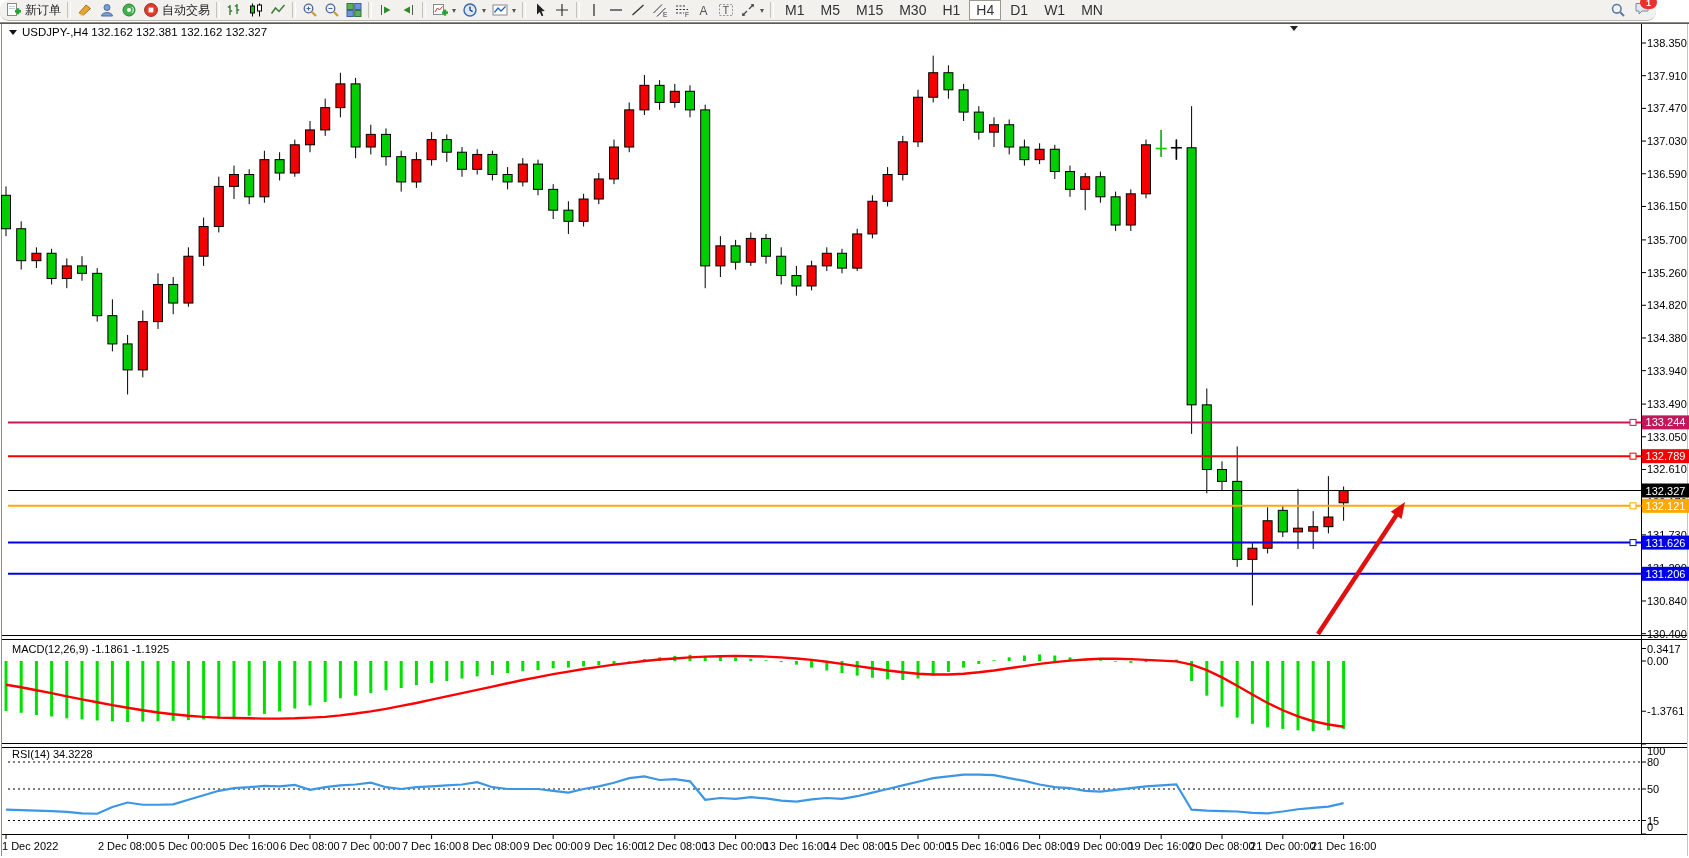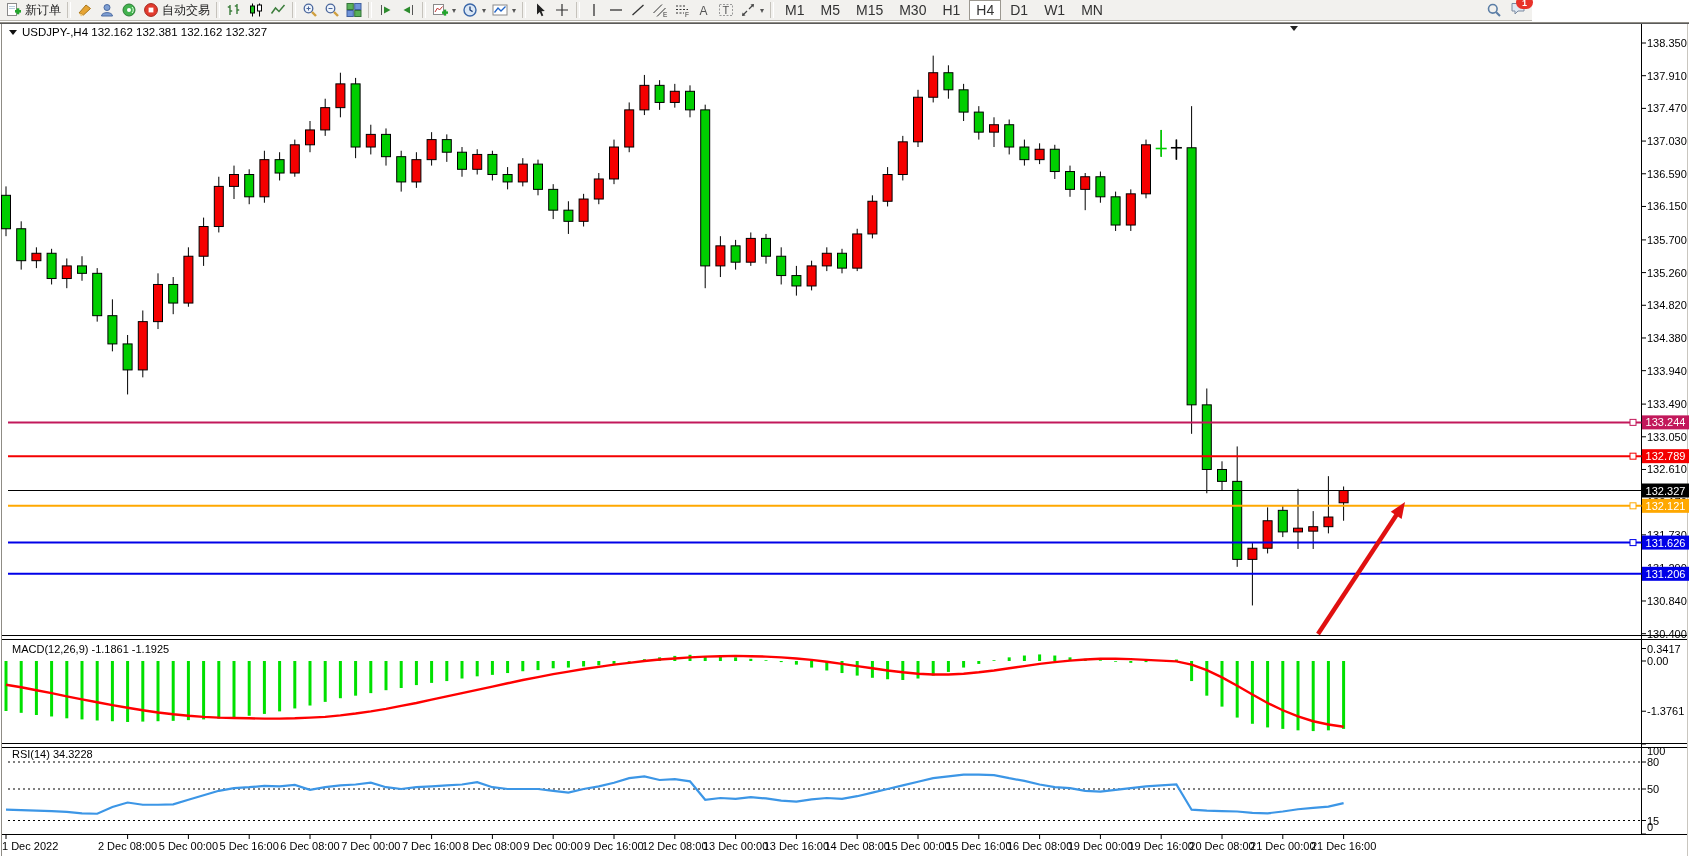--- a/index.html
+++ b/index.html
@@ -1,20 +1,20 @@
 <!DOCTYPE html>
 <html><head>
 <meta charset="utf-8">
 <style>
   html,body{margin:0;padding:0;background:#fff;width:1689px;height:858px;overflow:hidden;
     font-family:"Liberation Sans",sans-serif;-webkit-font-smoothing:antialiased;}
   #app{position:relative;width:1689px;height:858px;background:#fff;}
   
-  #toolbar{position:absolute;left:0;top:0;width:1532px;height:21px;background:#f2f1ee;
-    border-bottom:1px solid #b9b6af;display:flex;align-items:center;padding-left:3px;box-sizing:border-box;}
+  #toolbar{position:absolute;left:0;top:0;width:1656px;height:21px;background:#f2f1ee;
+    border-bottom:1px solid #b9b6af;display:flex;align-items:center;padding-left:3px;box-sizing:border-box;border-radius:9px;}
   .tbtn{height:19px;display:inline-flex;align-items:center;gap:3px;padding:0 3px;cursor:default;}
   .tbtn .lbl{font-size:12px;color:#222;white-space:nowrap;}
   .sep{width:2px;height:16px;border-left:1px solid #c6c3bc;border-right:1px solid #ffffff;margin:0 3px;}
   .icon{width:16px;height:16px;display:inline-block;}
   .icon svg{display:block;}
   .dd{font-size:8px;color:#555;margin-left:1px;}
   .tf{font-size:14px;color:#333;padding:1px 6px;margin:0 1px;border:1px solid transparent;}
   .tf.active{background:#ffffff;border:1px solid #9b9890;}
   #right-tools{margin-left:auto;display:flex;align-items:center;margin-right:6px;gap:8px;}
   #chat-wrap{position:relative;}

